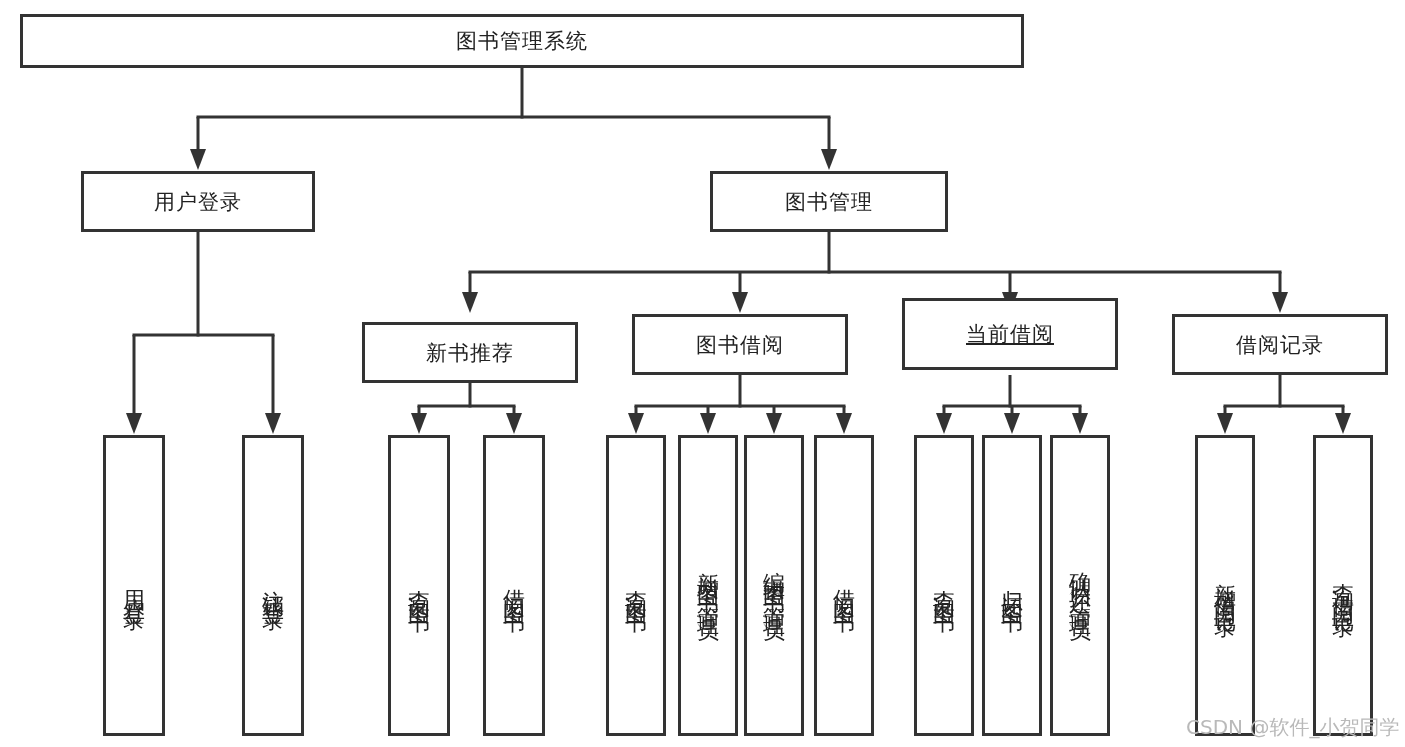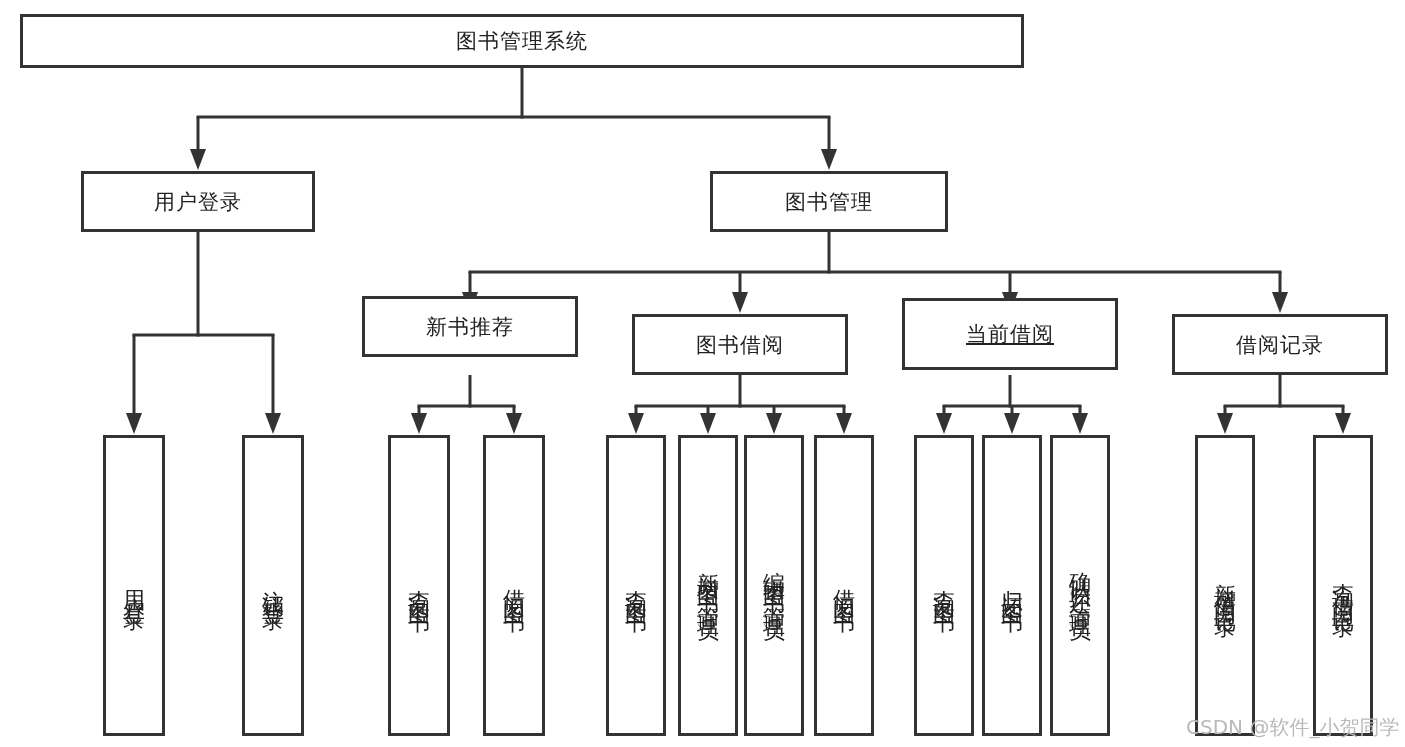--- a/index.html
+++ b/index.html
@@ -122,21 +122,21 @@
     <span>图书管理系统</span>
   </div>
 
   <div class="hbox" style="left:81px;top:171px;width:234px;height:61px;">
     <span>用户登录</span>
   </div>
   <div class="hbox" style="left:710px;top:171px;width:238px;height:61px;">
     <span>图书管理</span>
   </div>
 
-  <div class="hbox" style="left:362px;top:296px;width:216px;height:61px;">
+  <div class="hbox" style="left:362px;top:322px;width:216px;height:61px;">
     <span>新书推荐</span>
   </div>
   <div class="hbox" style="left:632px;top:314px;width:216px;height:61px;justify-content:center;">
     <span>图书借阅</span>
   </div>
   <div class="hbox" style="left:902px;top:298px;width:216px;height:72px;text-decoration:underline;">
     <span>当前借阅</span>
   </div>
   <div class="hbox" style="left:1172px;top:314px;width:216px;height:61px;">
     <span>借阅记录</span>

